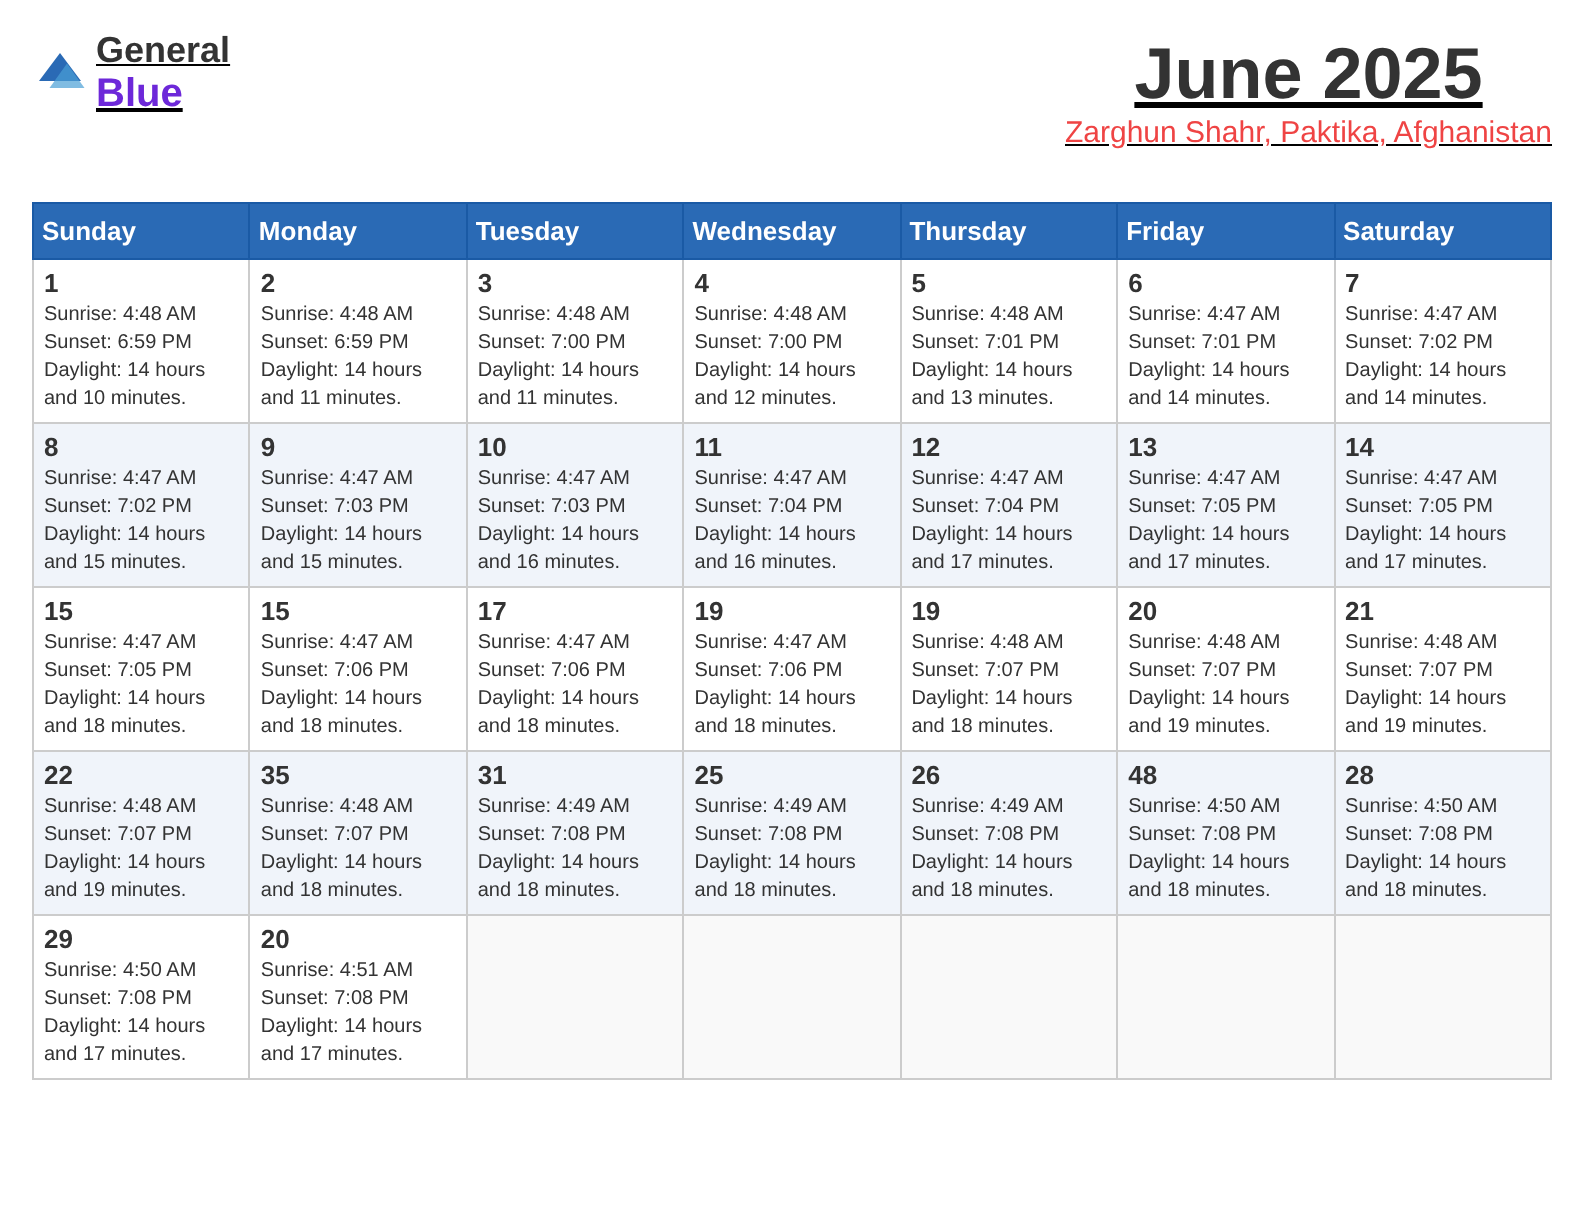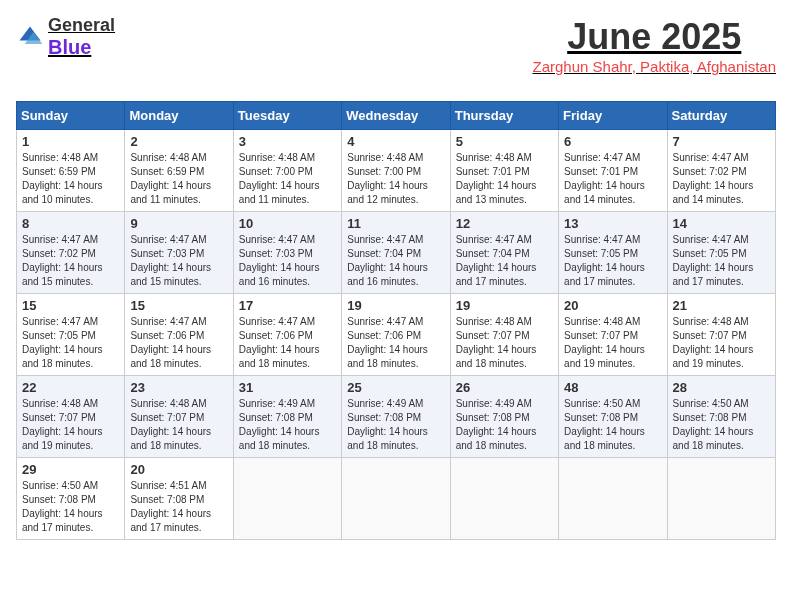--- a/index.html
+++ b/index.html
@@ -305,21 +305,21 @@
       <tr>
         <td>
         <span class="day-number">22</span>
         <div class="day-content">
           Sunrise: 4:48 AM<br>
           Sunset: 7:07 PM<br>
           Daylight: 14 hours and 19 minutes.
         </div>
       </td>
         <td>
-        <span class="day-number">23</span>
+        <span class="day-number">35</span>
         <div class="day-content">
           Sunrise: 4:48 AM<br>
           Sunset: 7:07 PM<br>
           Daylight: 14 hours and 18 minutes.
         </div>
       </td>
         <td>
         <span class="day-number">31</span>
         <div class="day-content">
           Sunrise: 4:49 AM<br>

